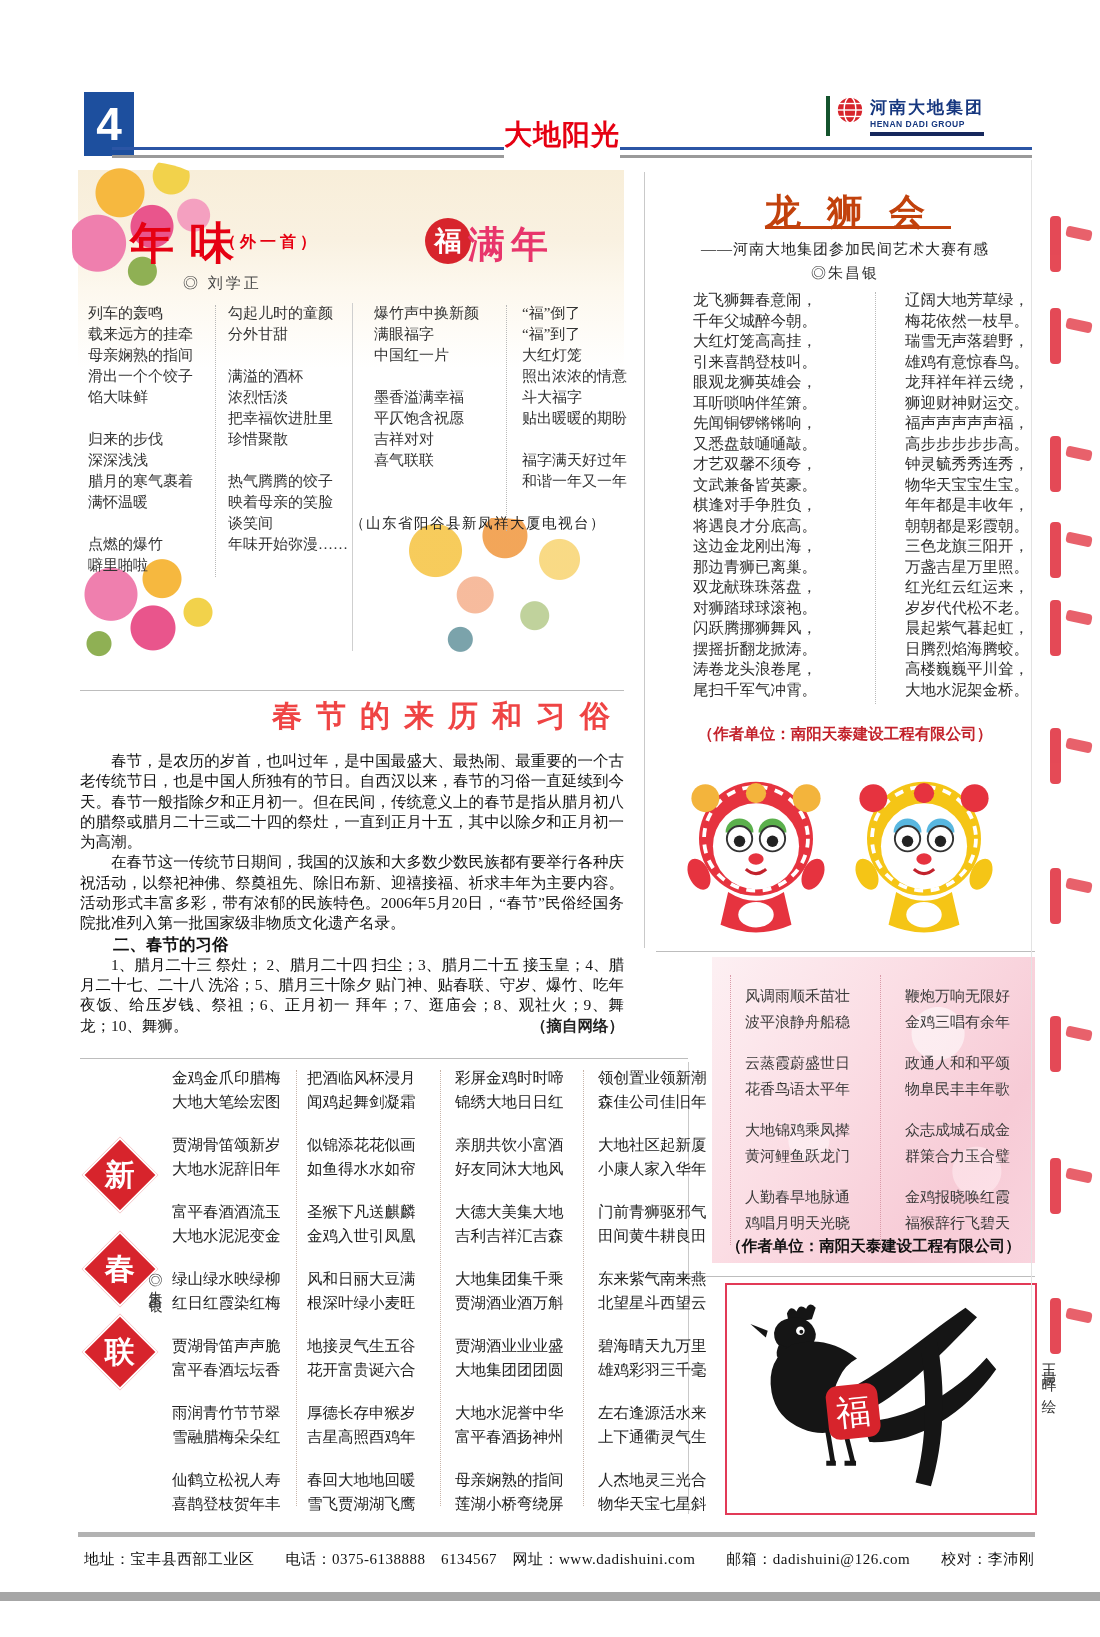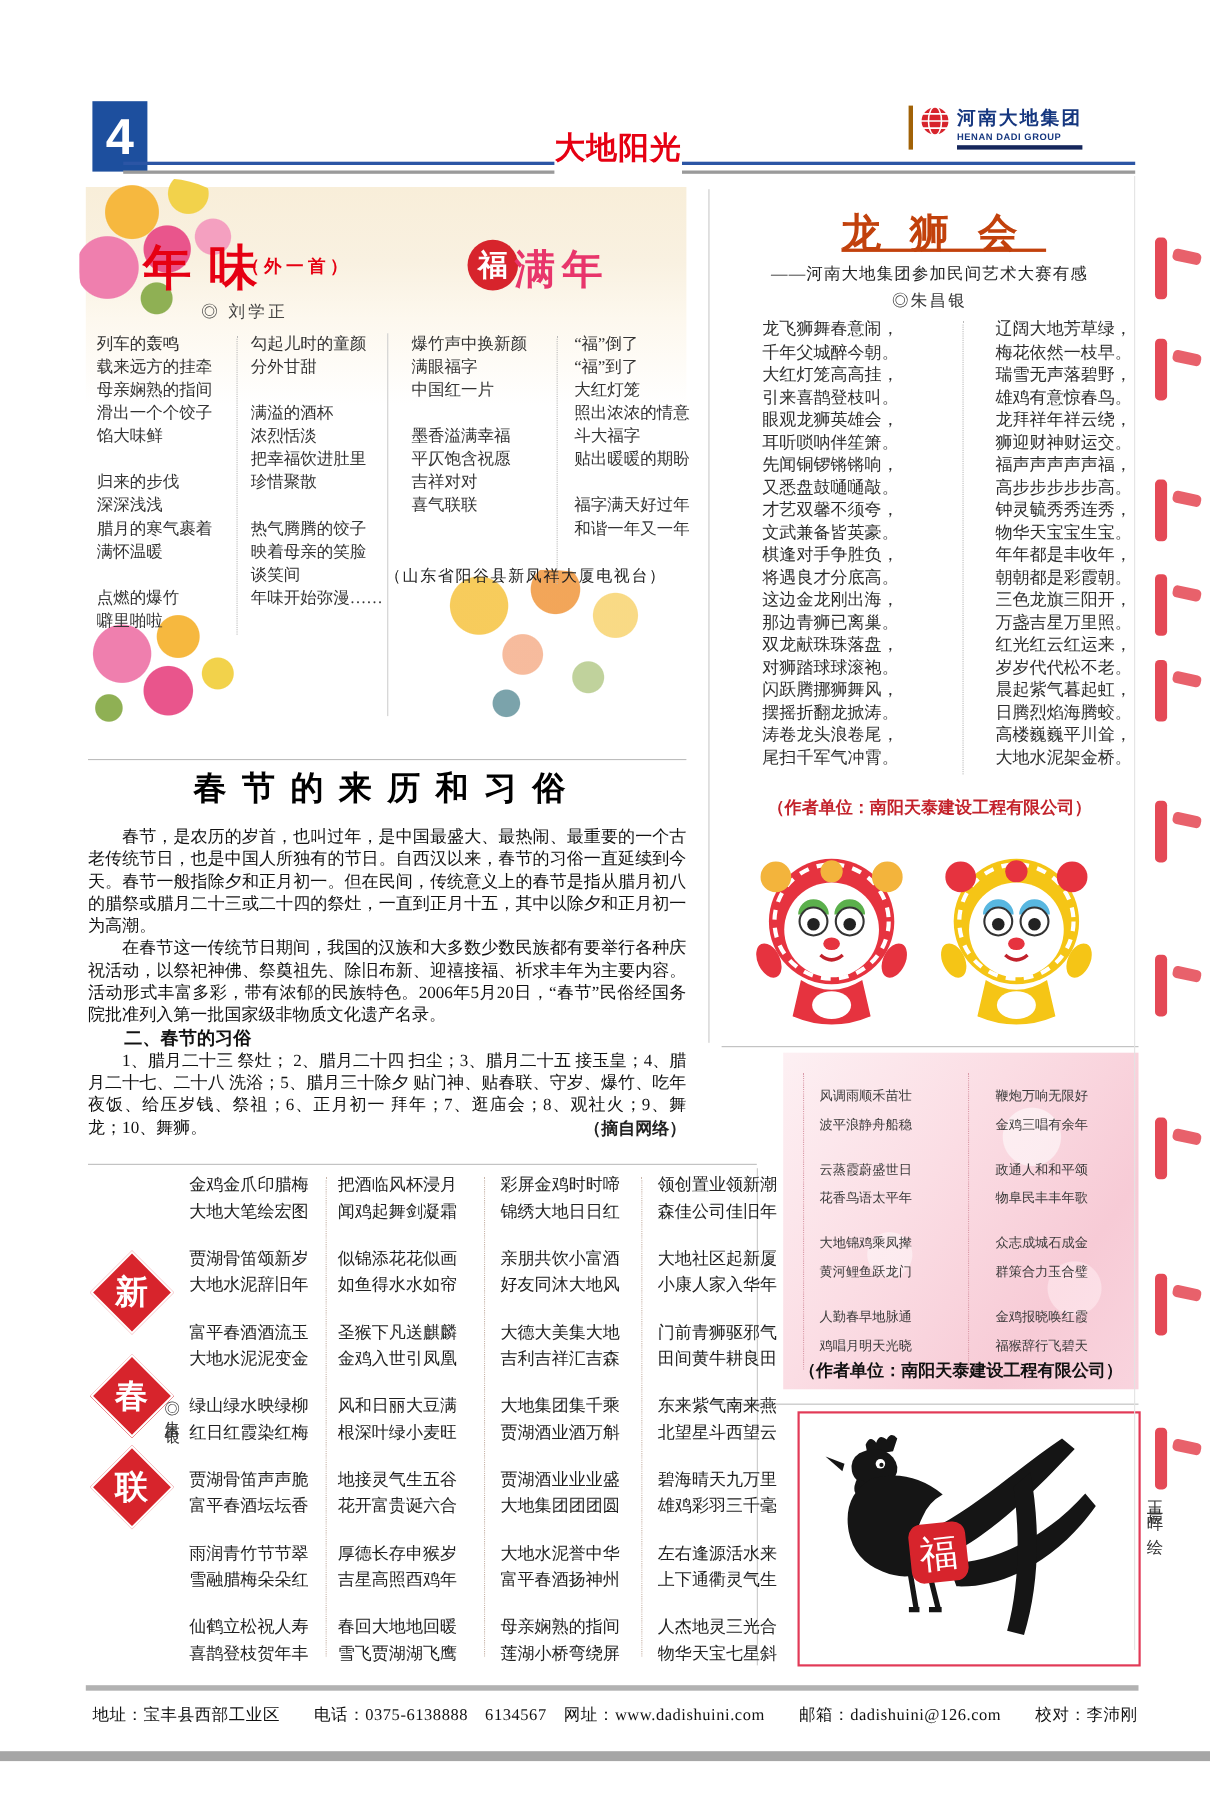--- a/index.html
+++ b/index.html
@@ -9,21 +9,21 @@
 
   
   .pagenum{left:84px;top:92px;width:50px;height:64px;background:#1d4f9e;color:#fff;
            display:flex;align-items:center;justify-content:center;
            font:bold 46px "Liberation Sans",sans-serif;}
   .dline{height:3px;border-top:3px solid #2b55a5;border-bottom:3px solid #9a9a9a;padding-top:2px;background:transparent;}
   .rule-l{left:112px;top:147px;width:392px;}
   .rule-r{left:620px;top:147px;width:412px;}
   .masthead{left:504px;top:116px;width:116px;text-align:center;color:#e60012;
             font:900 28px "Liberation Sans",sans-serif;letter-spacing:1px;}
-  .logo{left:826px;top:96px;width:168px;border-left:4px solid #a16207;padding-left:6px;
+  .logo{left:826px;top:96px;width:168px;border-left:4px solid #14532d;padding-left:6px;
         display:flex;align-items:flex-start;gap:6px;}
   .logo-txt{border-bottom:4px solid #16275c;padding-bottom:3px;}
   .logo-cn{font:bold 17px "Liberation Sans",sans-serif;color:#16377f;letter-spacing:2px;}
   .logo-en{font:bold 8.5px "Liberation Sans",sans-serif;color:#16377f;letter-spacing:.5px;}
 
   
   .nwblock{left:78px;top:170px;width:546px;height:497px;
      background:linear-gradient(180deg,#f8eed9 0%,#f9f1e1 14%,#fdf8ee 24%,#ffffff 40%,#ffffff 100%);}
   .flower{border-radius:40% 60% 55% 45%;}
   .flower-tl{left:-6px;top:-8px;width:160px;height:140px;
@@ -85,38 +85,38 @@
   .line-lions{left:656px;top:951px;width:379px;}
   .line-pink{left:652px;top:1276px;width:383px;}
 
   
   .pinkbox{left:712px;top:957px;width:323px;height:306px;
      background:linear-gradient(125deg,#fdf0f3 0%,#fbdde4 40%,#f7cbd6 75%,#f9d4de 100%);}
   .pinkbox:before{content:"";position:absolute;inset:0;
      background:radial-gradient(circle at 70% 25%,rgba(255,255,255,.55) 0 26px,rgba(0,0,0,0) 27px),
      radial-gradient(circle at 30% 60%,rgba(255,255,255,.45) 0 20px,rgba(0,0,0,0) 21px),
      radial-gradient(circle at 82% 70%,rgba(255,235,240,.6) 0 24px,rgba(0,0,0,0) 25px);}
-  .pk-c{position:absolute;top:26px;font-size:12px;line-height:26px;color:#3a3a3a;}
+  .pk-c{position:absolute;top:26px;font-size:15px;line-height:26px;color:#3a3a3a;}
   .pk-c1{left:33px;} .pk-c2{left:193px;}
   .pk-s1{left:18px;top:18px;height:270px;border-left:1px dotted #d99aa8;}
   .pk-s2{left:168px;top:18px;height:270px;border-left:1px dotted #d99aa8;}
   .cpair{margin-bottom:15px;}
   .cline{white-space:nowrap;}
   .pk-attr{position:absolute;left:0;bottom:6px;width:100%;text-align:center;color:#111;
            font:bold 15.5px "Liberation Sans",sans-serif;}
 
   
   .roosterbox{left:725px;top:1283px;width:308px;height:228px;border:2px solid #e23a57;background:#fff;
               display:flex;align-items:center;justify-content:center;}
   .artist{left:1039px;top:1352px;writing-mode:vertical-rl;font-size:15px;color:#333;letter-spacing:7px;}
   .artist .gap{display:inline-block;height:14px;}
 
   
   .article{left:80px;top:696px;width:544px;}
-  .art-title{text-align:center;color:#000000;font:bold 30px "Liberation Sans",sans-serif;
+  .art-title{text-align:right;color:#ef4444;font:bold 30px "Liberation Sans",sans-serif;
              letter-spacing:14px;margin:0 0 14px 0;}
   .art-h{font:bold 16.5px "Liberation Sans",sans-serif;color:#111;text-indent:2em;line-height:21px;margin:0;}
   .art-p{font-size:15.5px;line-height:20.3px;text-align:justify;text-indent:2em;color:#111;margin:0;}
   .art-src{text-align:right;font:bold 15.5px "Liberation Sans",sans-serif;margin-top:-20px;}
   .line-art{left:80px;top:690px;width:544px;}
   .line-grid{left:80px;top:1058px;width:608px;}
 
   
   .grid{left:80px;top:1062px;width:632px;height:456px;}
   .dia{position:absolute;left:13px;width:54px;height:54px;background:#d7242c;transform:rotate(45deg);

